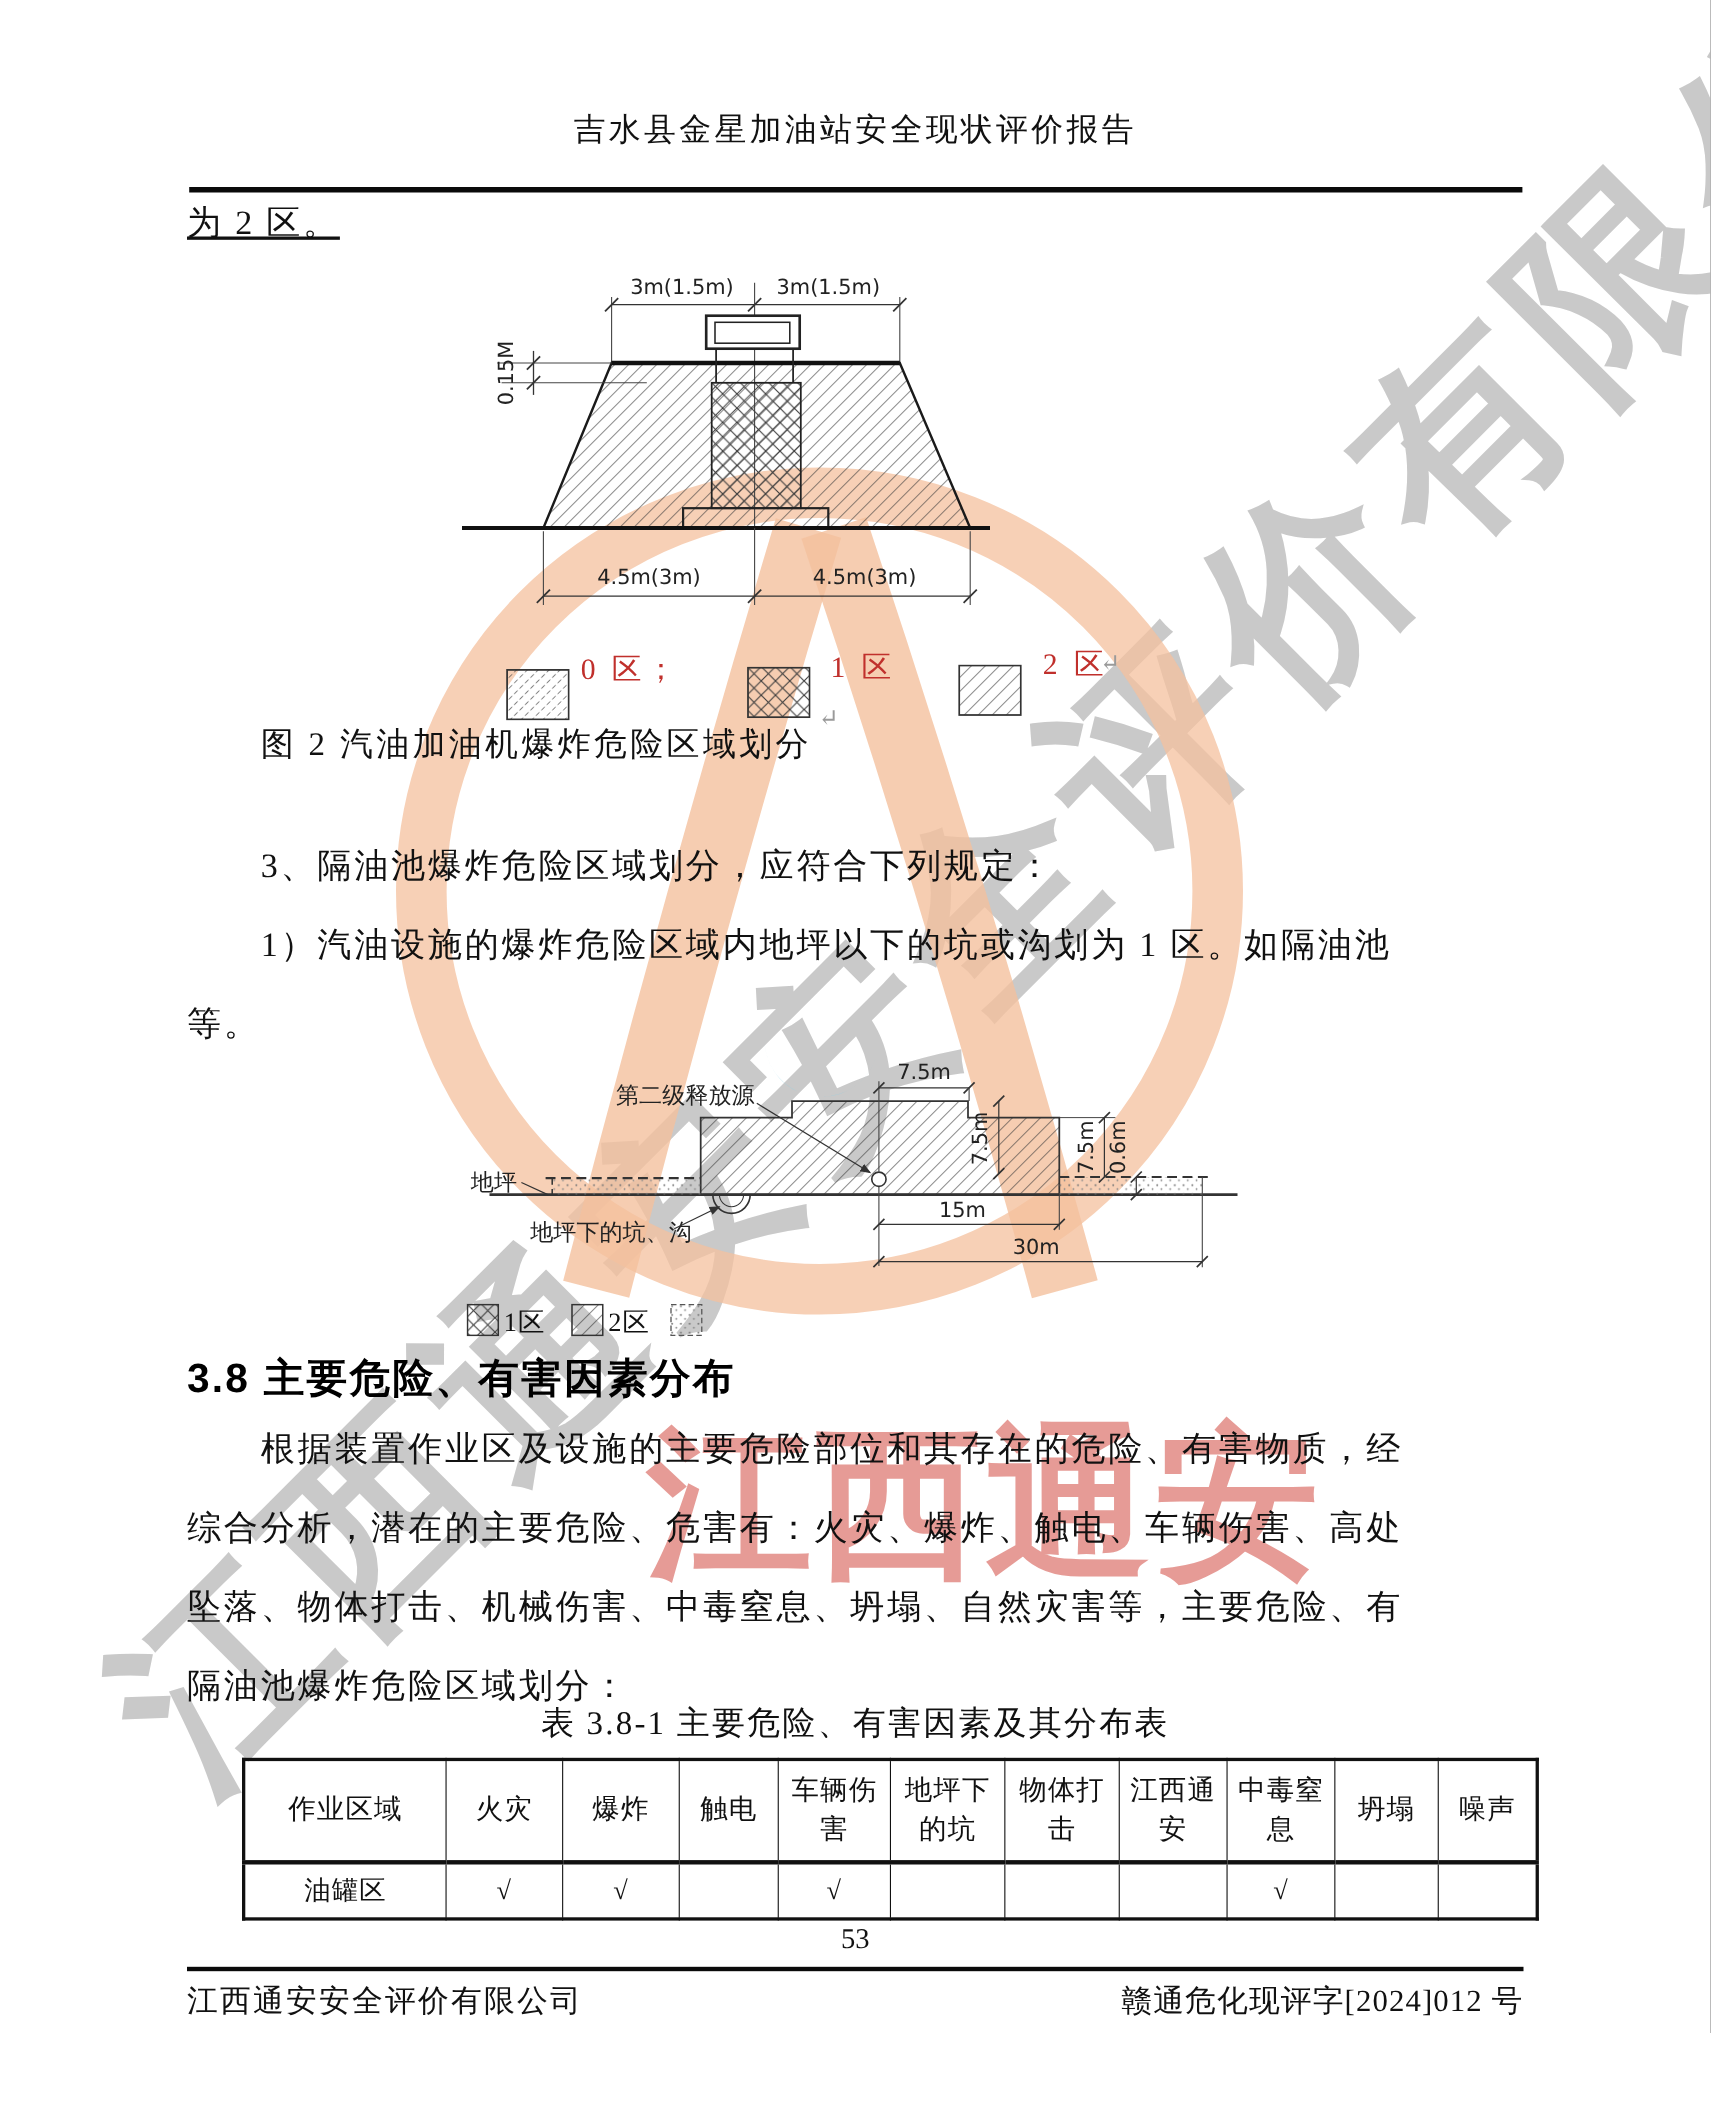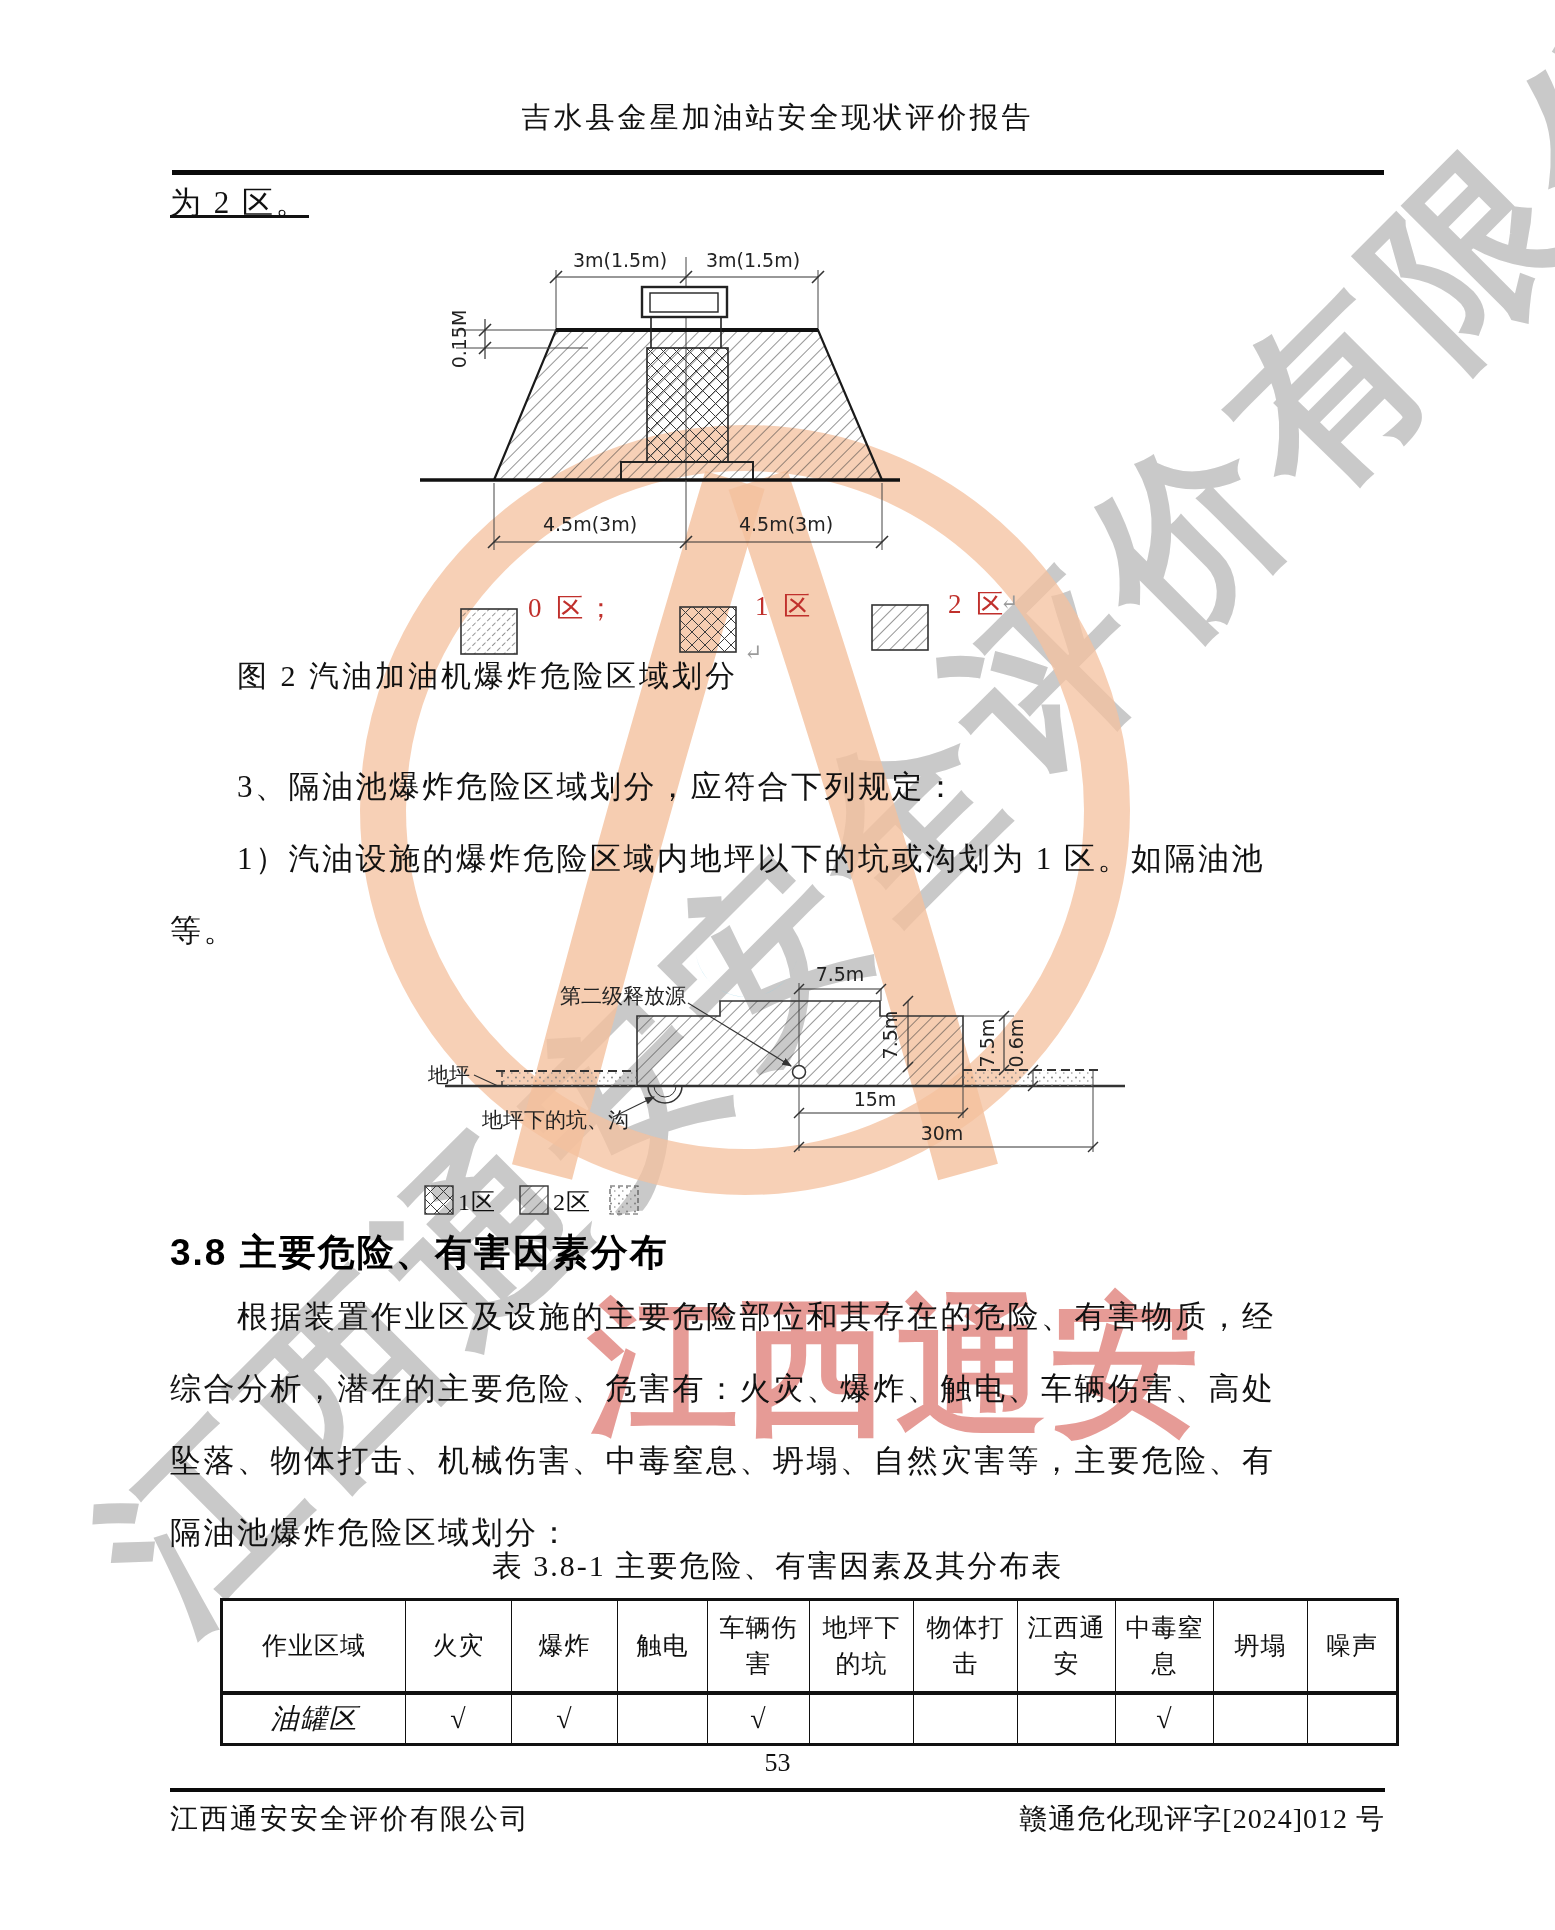--- a/index.html
+++ b/index.html
@@ -55,21 +55,21 @@
     position:absolute; left:220px; top:1598px; width:1176px;
     border-collapse:collapse; table-layout:fixed;
     font-size:25px; letter-spacing:1px;padding-left:48px;
   }
   table.hazard th, table.hazard td{
     border:1.6px solid #111; text-align:center; vertical-align:middle;
     font-weight:normal; padding:2px 4px; line-height:1.45;
   }
   table.hazard{border:3px solid #111;}
   table.hazard thead th{border-bottom:4px solid #111; height:86px;}
-  table.hazard tbody td{height:44px; font-size:28px;font-style:italic;}
+  table.hazard tbody td{height:44px; font-size:24px;}
   .page-num{position:absolute; top:1748px; left:0; width:100%; text-align:center; font-size:26px;}
   .ftr-rule{position:absolute; top:1788px; left:170px; width:1215px; height:4px; background:#0a0a0a;}
   .ftr-left{position:absolute; left:170px; top:1800px; font-size:28px; letter-spacing:2px;}
   .ftr-right{position:absolute; right:170px; top:1800px; font-size:28px; letter-spacing:1px;}
   svg text{font-family:"DejaVu Sans","Liberation Sans",sans-serif; fill:#222;}
   svg text.cjk{font-family:"Liberation Serif","DejaVu Serif",serif; font-size:21px;}
   svg text.dim{font-size:19px;}
 </style>
 </head>
 <body>

